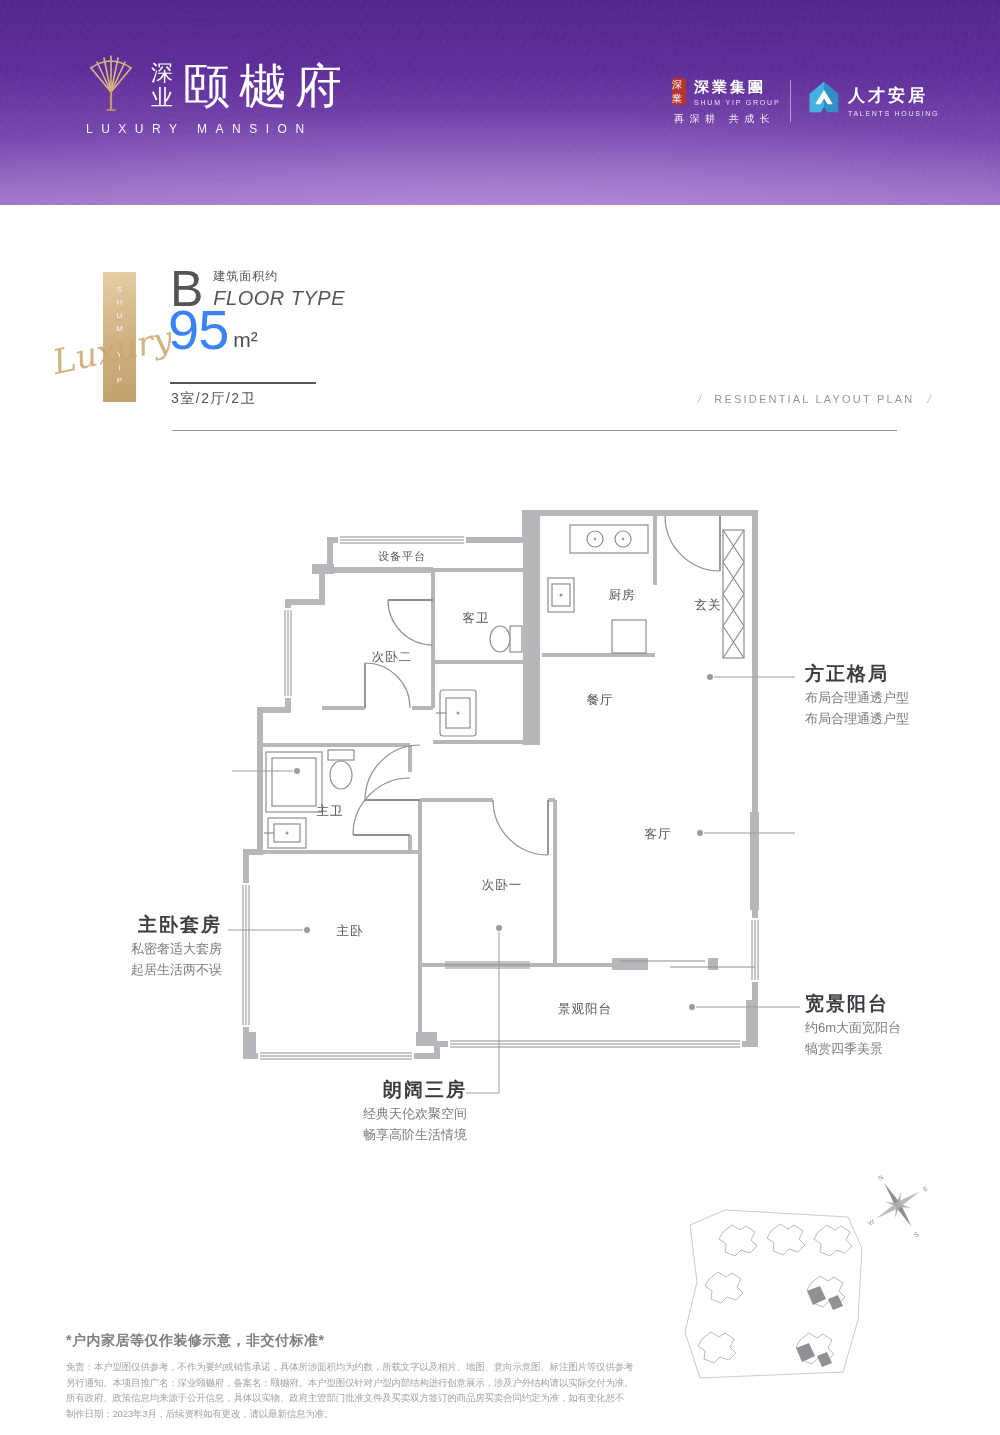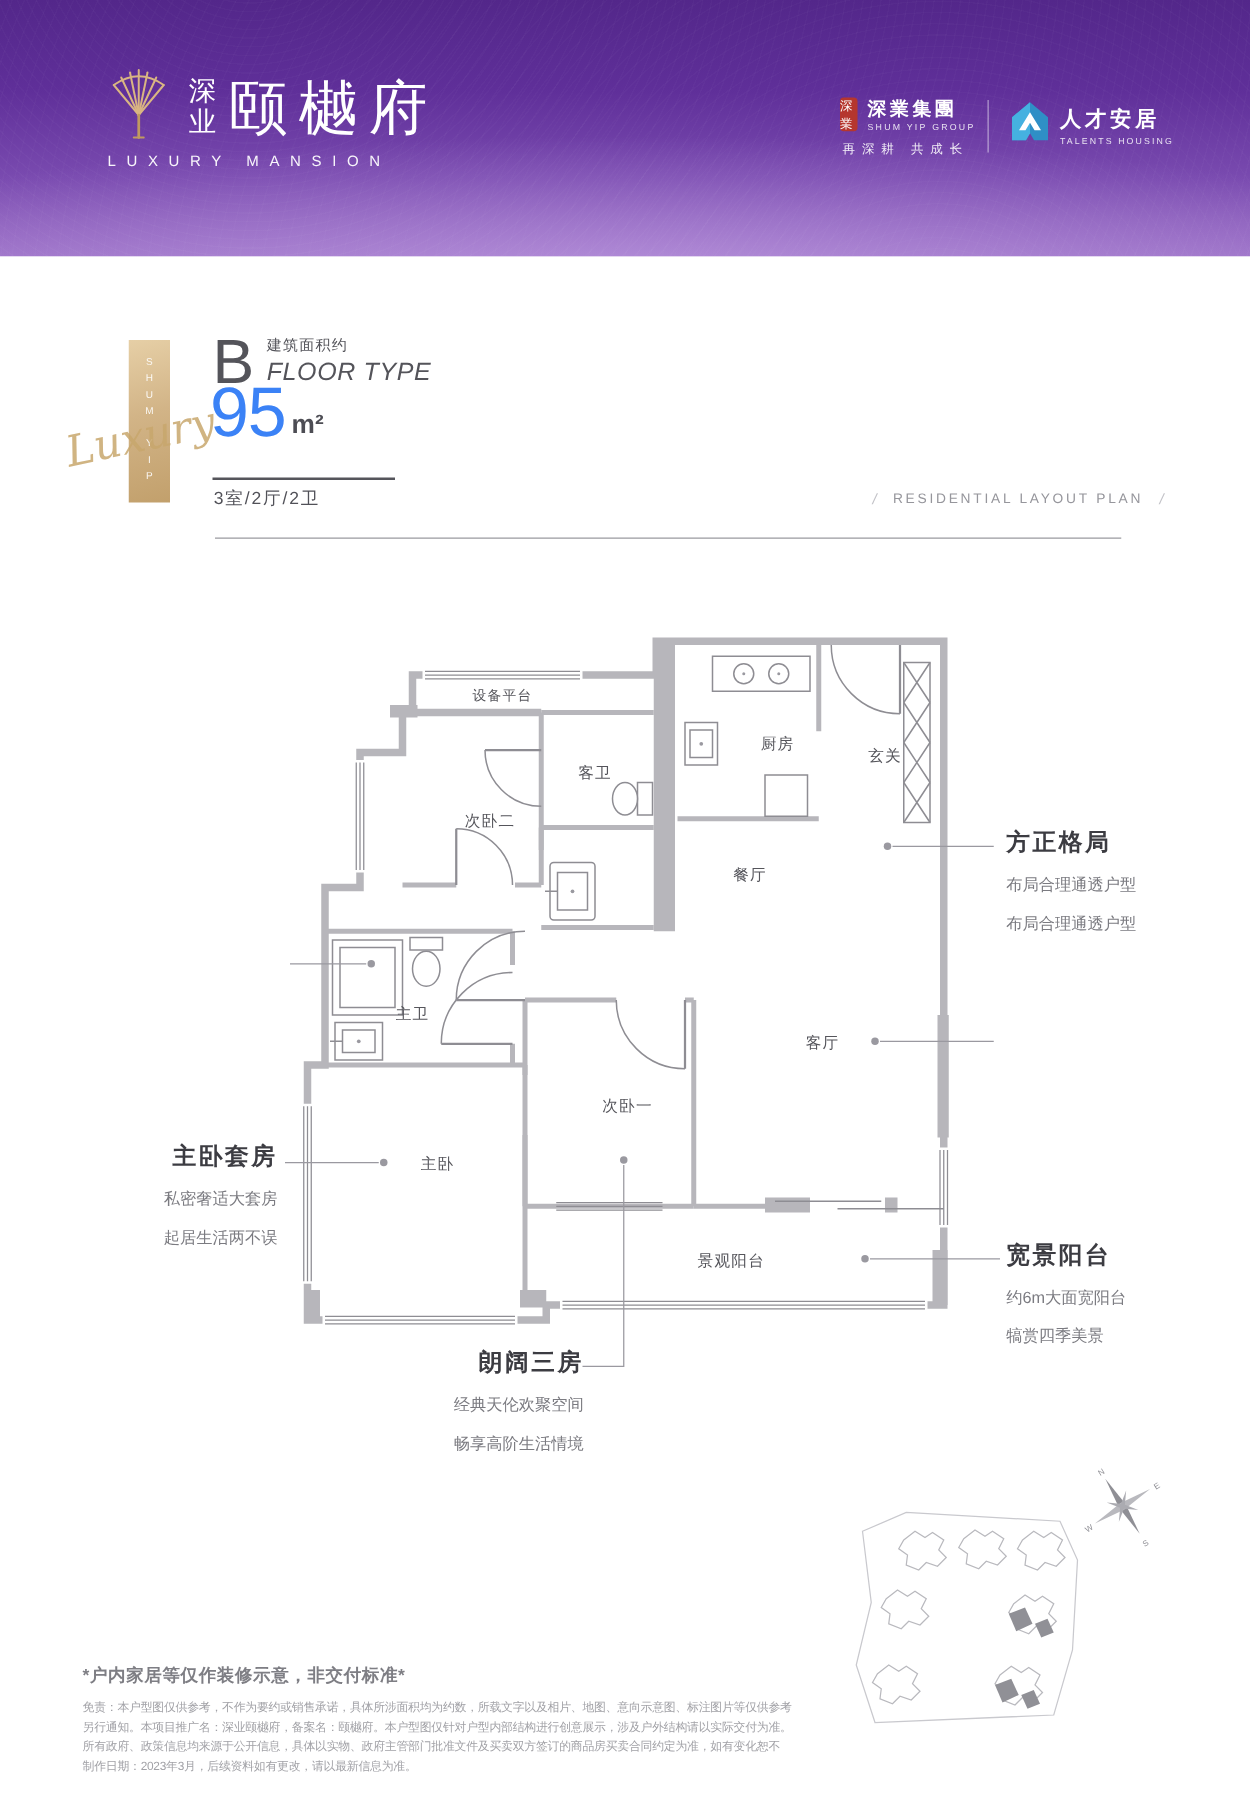--- a/index.html
+++ b/index.html
@@ -40,21 +40,21 @@
   .ribbon-txt { writing-mode:vertical-rl; text-orientation:upright; color:rgba(255,255,255,.9); font-size:8px; letter-spacing:4px; white-space:nowrap; }
   .script { position:absolute; left:52px; top:330px; font-family:"DejaVu Serif","Liberation Serif",serif; font-style:italic; font-size:34px; color:#c8a76d; transform:rotate(-12deg); opacity:.85; white-space:nowrap; }
 
   .typeRow { position:absolute; left:170px; top:266px; display:flex; align-items:flex-start; }
   .typeLetter { font-size:50px; line-height:.92; color:#54545a; font-weight:400; }
   .typeCol { margin-left:10px; padding-top:2px; }
   .typeNote { font-size:12px; letter-spacing:1px; color:#54545a; }
   .typeLabel { font-size:20px; letter-spacing:.5px; color:#54545a; margin-top:2px; font-weight:500;font-style:italic; }
   .areaRow { position:absolute; left:168px; top:306px; display:flex; align-items:flex-end; }
   .areaVal { font-size:56px; font-weight:normal; color:#3b82f6; line-height:.85; letter-spacing:-1px; }
-  .areaUnit { font-size:21px; font-weight:bold; color:#4d4d54; margin-left:5px; margin-bottom:2px; }
+  .areaUnit { font-size:21px; font-weight:normal; color:#4d4d54; margin-left:5px; margin-bottom:2px; }
   .areaRule { position:absolute; left:170px; top:382px; width:146px; height:2px; background:#55555b; }
   .roomsSpec { position:absolute; left:171px; top:390px; font-size:14px; letter-spacing:1.5px; color:#515158; }
   .planCaption { position:absolute; left:698px; top:392px; display:flex; align-items:center; gap:13px; }
   .planCaption .slash { color:#c2c2c7; font-size:12px; font-style:italic; }
   .planCaption .cap { color:#96969c; font-size:11px; letter-spacing:2.2px; white-space:nowrap; }
   .mainRule { position:absolute; left:172px; top:430px; width:725px; height:1px; background:#9a9aa0; }
 
   
   #plan { position:absolute; left:60px; top:440px; }
   #plan text { font-family:"Liberation Sans","DejaVu Sans",sans-serif; fill:#55555b; font-size:12.5px; letter-spacing:1px; text-anchor:middle; }
@@ -65,21 +65,21 @@
   .thin  { stroke:#8e8d93; stroke-width:1.2; fill:none; }
   .fix   { stroke:#8e8d93; stroke-width:1.2; fill:#ffffff; }
   .win   { stroke:#8e8d93; stroke-width:1; }
   .winbg { fill:#ffffff; }
   .leader{ stroke:#9a99a0; stroke-width:1; fill:none; }
   .ldot  { fill:#9a99a0; }
 
   
   .co { position:absolute; }
   .co .t { font-size:19px; font-weight:bold; color:#3c3c42; letter-spacing:2px; white-space:nowrap; }
-  .co .l { font-size:13px; color:#7b7b81; line-height:21px; margin-top:10px; white-space:nowrap; }
+  .co .l { font-size:13px; color:#7b7b81; line-height:21px; margin-top:0; white-space:nowrap; }
   .co .l:first-of-type { margin-top:8px; }
   .co.right { text-align:right; }
 
   
   #site { position:absolute; left:655px; top:1165px; }
   #site text { font-family:"Liberation Sans","DejaVu Sans",sans-serif; font-size:6.5px; fill:#8f8f95; text-anchor:middle; }
 
   
   .disc { position:absolute; left:66px; top:1292px; }
   .disc .dt { font-size:14px; font-weight:bold; color:#7e7e84; letter-spacing:.5px; white-space:nowrap;margin-top:40px; }

